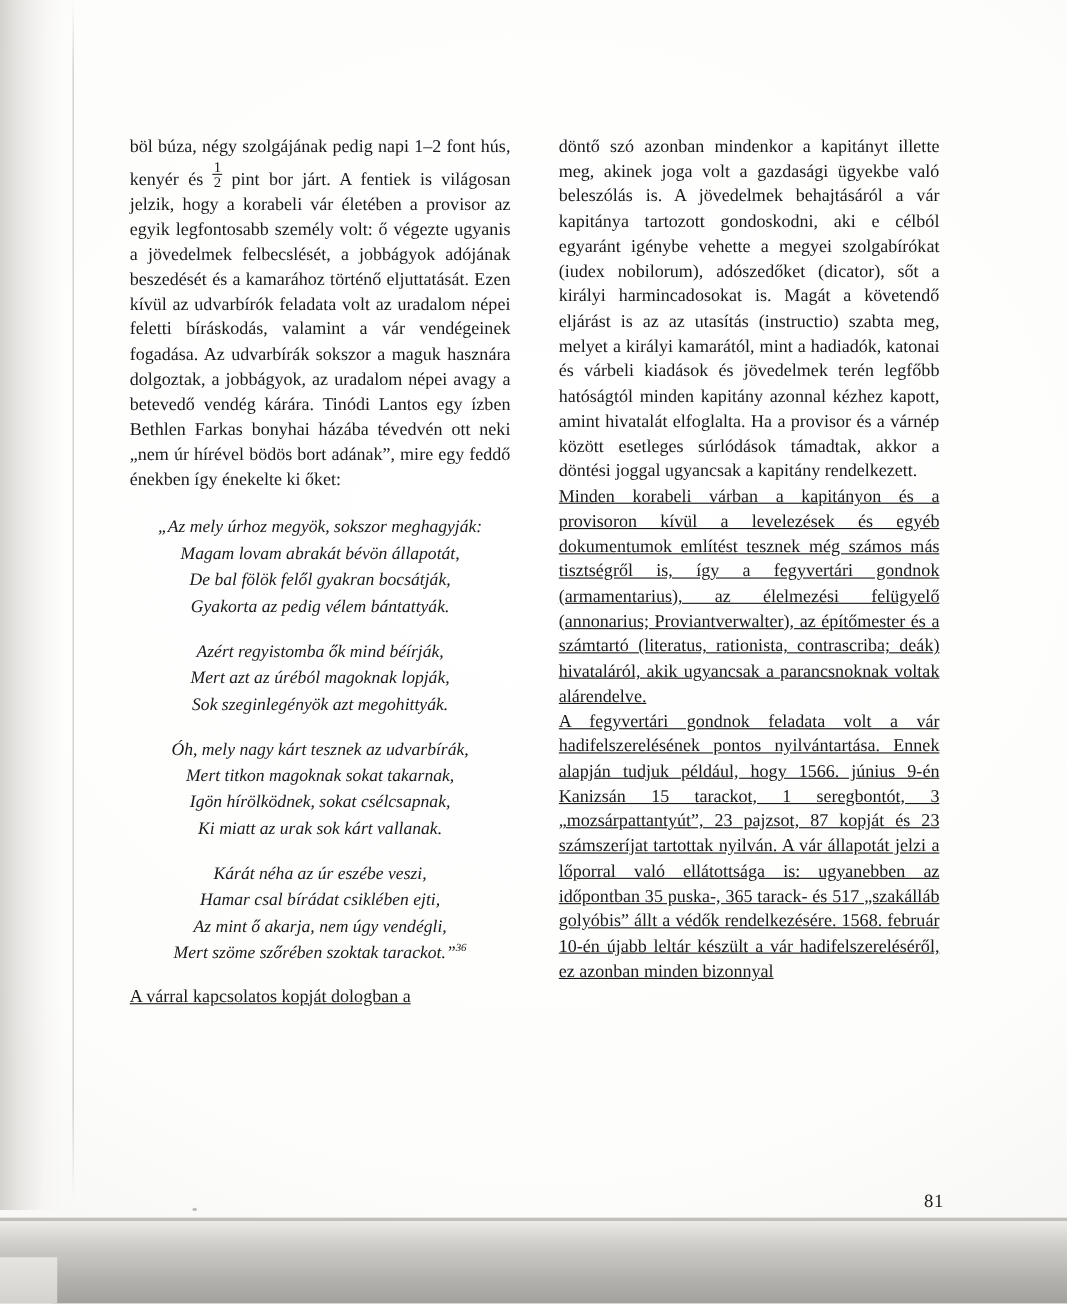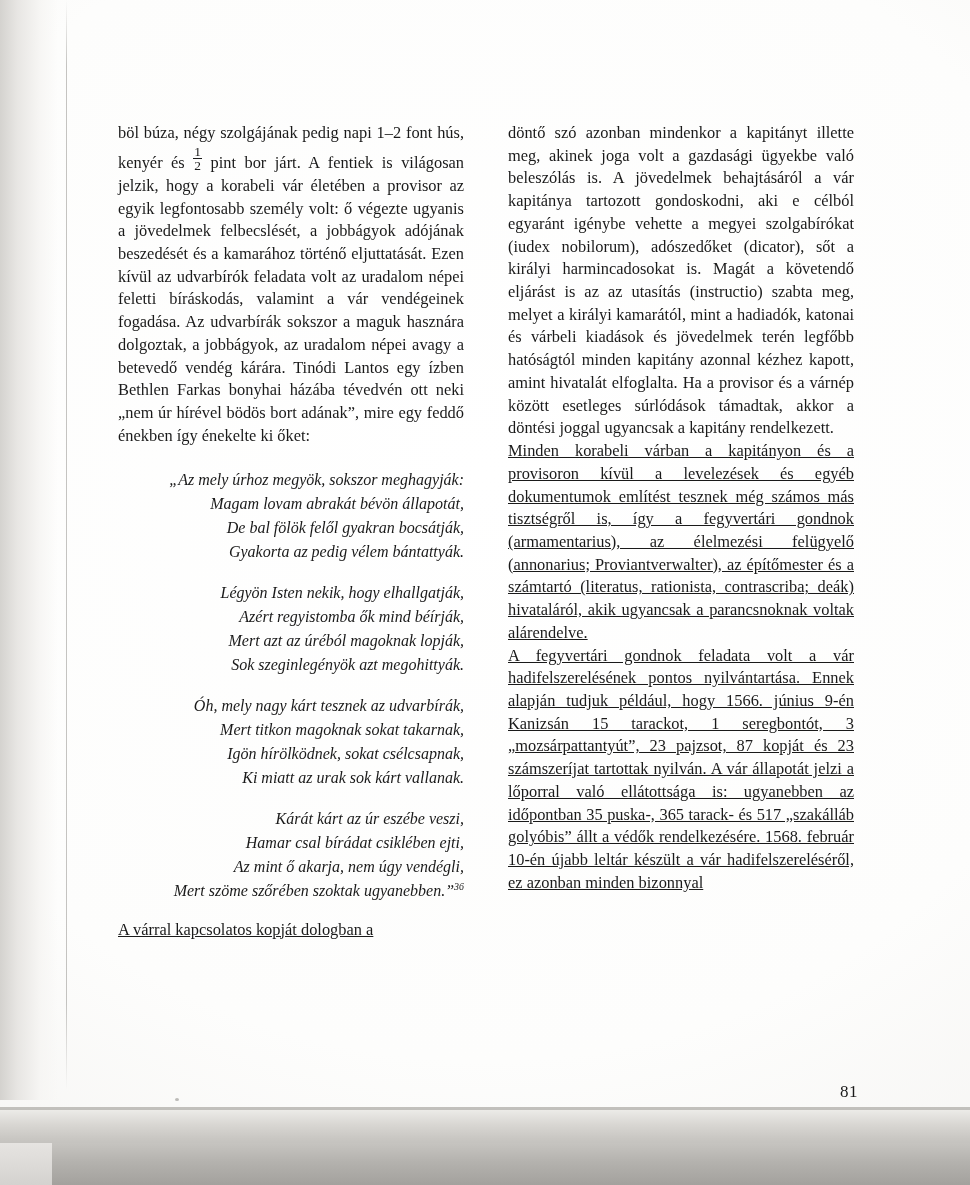--- a/index.html
+++ b/index.html
@@ -111,21 +111,21 @@
     text-indent: 0;
   }
   .indent {
     text-indent: 22px;
     text-decoration: underline;
   }
   .verse {
     font-style: italic;
     font-size: 16px;
     line-height: 1.5;
-    text-align: right;
+    text-align: center;
     margin-top: 17px;
   }
   .verse.first {
     margin-top: 20px;
   }
   .gap-top {
     margin-top: 16px;
   }
 
   .frac {
@@ -180,38 +180,37 @@
         <p><span>böl búza, négy szolgájának pedig napi 1–2 font hús, kenyér és </span><span class="frac"><span class="num">1</span><span class="den">2</span></span><span> pint bor járt. A fentiek is világosan jelzik, hogy a korabeli vár életében a provisor az egyik legfontosabb személy volt: ő végezte ugyanis a jövedelmek felbecslését, a jobbágyok adójának beszedését és a kamarához történő eljuttatását. Ezen kívül az udvarbírók feladata volt az uradalom népei feletti bíráskodás, valamint a vár vendégeinek fogadása. Az udvarbírák sokszor a maguk hasznára dolgoztak, a jobbágyok, az uradalom népei avagy a betevedő vendég kárára. Tinódi Lantos egy ízben Bethlen Farkas bonyhai házába tévedvén ott neki „nem úr hírével bödös bort adának”, mire egy feddő énekben így énekelte ki őket:</span></p>
 
         <div class="verse first">
           <div>„Az mely úrhoz megyök, sokszor meghagyják:</div>
           <div>Magam lovam abrakát bévön állapotát,</div>
           <div>De bal fölök felől gyakran bocsátják,</div>
           <div>Gyakorta az pedig vélem bántattyák.</div>
         </div>
 
         <div class="verse">
-          <div>Légyön Isten nekik, hogy elhallgatják,</div>
           <div>Azért regyistomba ők mind béírják,</div>
           <div>Mert azt az úréból magoknak lopják,</div>
           <div>Sok szeginlegényök azt megohittyák.</div>
         </div>
 
         <div class="verse">
           <div>Óh, mely nagy kárt tesznek az udvarbírák,</div>
           <div>Mert titkon magoknak sokat takarnak,</div>
           <div>Igön hírölködnek, sokat csélcsapnak,</div>
           <div>Ki miatt az urak sok kárt vallanak.</div>
         </div>
 
         <div class="verse">
-          <div>Kárát kárt az úr eszébe veszi,</div>
+          <div>Kárát néha az úr eszébe veszi,</div>
           <div>Hamar csal bírádat csiklében ejti,</div>
           <div>Az mint ő akarja, nem úgy vendégli,</div>
-          <div><span>Mert szöme szőrében szoktak ugyanebben.”</span><sup>36</sup></div>
+          <div><span>Mert szöme szőrében szoktak tarackot.”</span><sup>36</sup></div>
         </div>
 
         <p class="indent gap-top">A várral kapcsolatos kopját dologban a</p>
       </div>
 
       <div class="col col-right">
         <p>döntő szó azonban mindenkor a kapitányt illette meg, akinek joga volt a gazdasági ügyekbe való beleszólás is. A jövedelmek behajtásáról a vár kapitánya tartozott gondoskodni, aki e célból egyaránt igénybe vehette a megyei szolgabírókat (iudex nobilorum), adószedőket (dicator), sőt a királyi harmincadosokat is. Magát a követendő eljárást is az az utasítás (instructio) szabta meg, melyet a királyi kamarától, mint a hadiadók, katonai és várbeli kiadások és jövedelmek terén legfőbb hatóságtól minden kapitány azonnal kézhez kapott, amint hivatalát elfoglalta. Ha a provisor és a várnép között esetleges súrlódások támadtak, akkor a döntési joggal ugyancsak a kapitány rendelkezett.</p>
         <p class="indent">Minden korabeli várban a kapitányon és a provisoron kívül a levelezések és egyéb dokumentumok említést tesznek még számos más tisztségről is, így a fegyvertári gondnok (armamentarius), az élelmezési felügyelő (annonarius; Proviantverwalter), az építőmester és a számtartó (literatus, rationista, contrascriba; deák) hivataláról, akik ugyancsak a parancsnoknak voltak alárendelve.</p>
         <p class="indent">A fegyvertári gondnok feladata volt a vár hadifelszerelésének pontos nyilvántartása. Ennek alapján tudjuk például, hogy 1566. június 9-én Kanizsán 15 tarackot, 1 seregbontót, 3 „mozsárpattantyút”, 23 pajzsot, 87 kopját és 23 számszeríjat tartottak nyilván. A vár állapotát jelzi a lőporral való ellátottsága is: ugyanebben az időpontban 35 puska-, 365 tarack- és 517 „szakálláb golyóbis” állt a védők rendelkezésére. 1568. február 10-én újabb leltár készült a vár hadifelszereléséről, ez azonban minden bizonnyal</p>
       </div>

